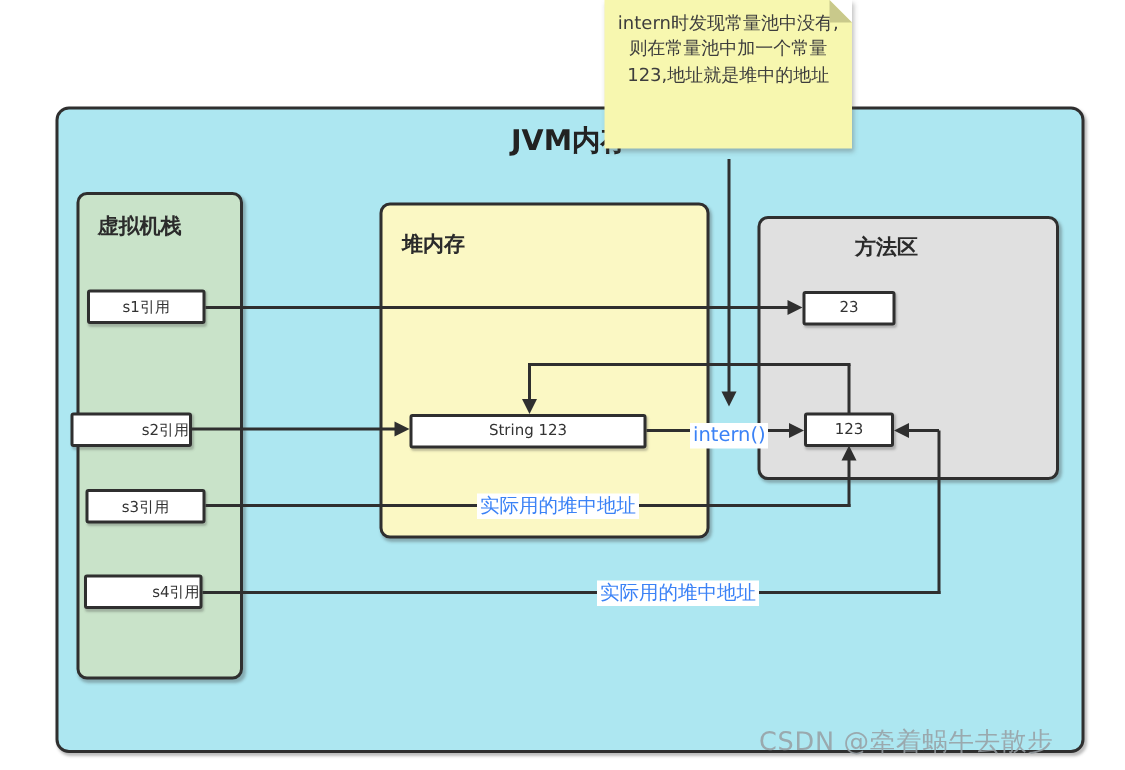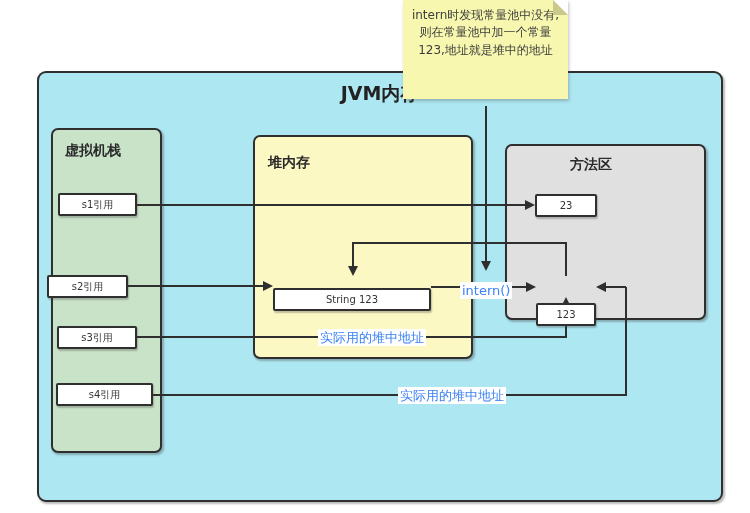--- a/index.html
+++ b/index.html
@@ -15,26 +15,26 @@
   .method{left:505px;top:144px;width:201px;height:176px;background:#e0e0e0;z-index:2;}
   .region-label{position:absolute;font-size:14px;font-weight:bold;color:#2b2b2b;white-space:nowrap;}
   .jvm-title{position:absolute;left:0;right:0;top:8px;text-align:center;
     font-size:19px;font-weight:bold;color:#222;z-index:2;}
 
   
   .node{position:absolute;background:#fff;border:2px solid #2f2f2f;border-radius:2px;
     box-sizing:border-box;display:flex;align-items:center;justify-content:center;
     font-size:10px;color:#333;z-index:5;box-shadow:1px 1.5px 1.5px rgba(60,60,60,.3);}
   .n-s1{left:58px;top:193px;width:79px;height:23px;}
-  .n-s2{left:47px;top:275px;width:81px;height:23px;}
+  .n-s2{left:47px;top:275px;width:81px;height:23px;justify-content:flex-end;}
   .n-s3{left:57px;top:326px;width:80px;height:23px;}
-  .n-s4{left:56px;top:383px;width:97px;height:23px;}
-  .n-str{left:273px;top:276px;width:158px;height:23px;margin-top:12px;}
+  .n-s4{left:56px;top:383px;width:79px;height:23px;justify-content:flex-end;}
+  .n-str{left:273px;top:276px;width:158px;height:23px;}
   .n-23{left:535px;top:194px;width:62px;height:23px;text-align:center;}
-  .n-123{left:536px;top:275px;width:60px;height:23px;margin-top:28px;}
+  .n-123{left:536px;top:275px;width:60px;height:23px;}
 
   
   .hline,.vline{position:absolute;background:#2f2f2f;z-index:4;}
   .hline{height:2px;}
   .vline{width:2px;}
   .ah{position:absolute;width:0;height:0;z-index:4;}
   .ah-right{border-left:10px solid #2f2f2f;border-top:5px solid transparent;border-bottom:5px solid transparent;}
   .ah-left{border-right:10px solid #2f2f2f;border-top:5px solid transparent;border-bottom:5px solid transparent;}
   .ah-down{border-top:10px solid #2f2f2f;border-left:5px solid transparent;border-right:5px solid transparent;}
   .ah-up{border-bottom:10px solid #2f2f2f;border-left:5px solid transparent;border-right:5px solid transparent;}
@@ -132,14 +132,15 @@
   <div class="line-label lab-intern">intern()</div>
   <div class="line-label lab-addr1">实际用的堆中地址</div>
   <div class="line-label lab-addr2">实际用的堆中地址</div>
 
   <div class="note">
     <div class="note-text">intern时发现常量池中没有,则在常量池中加一个常量123,地址就是堆中的地址</div>
     <div class="note-cut"></div>
     <div class="note-fold"></div>
   </div>
 
+  <div class="watermark">CSDN @牵着蜗牛去散步</div>
 
 </div>
 
 </body></html>

